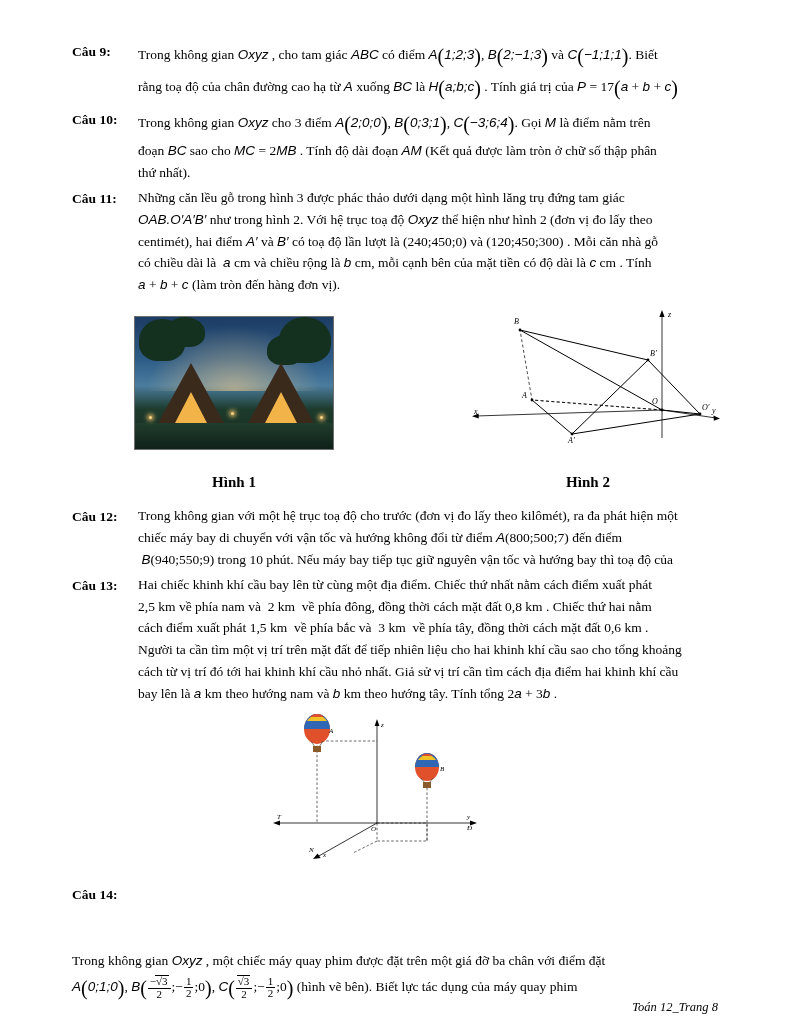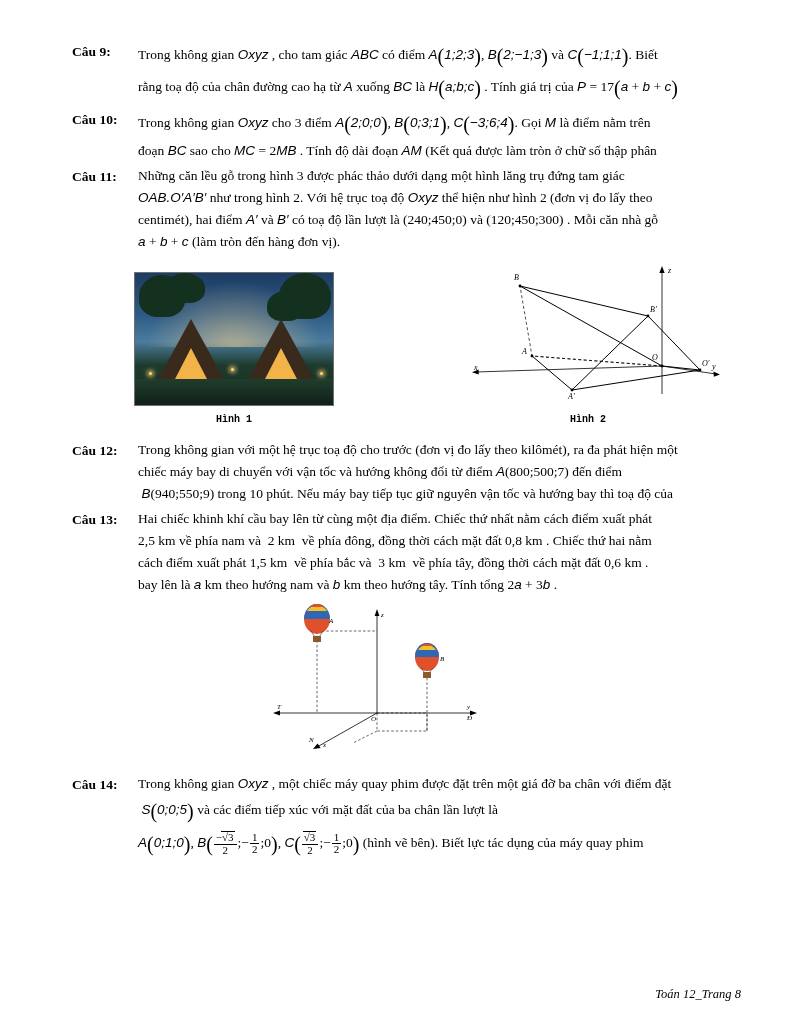--- a/index.html
+++ b/index.html
@@ -80,23 +80,23 @@
     justify-content: space-between;
     align-items: flex-end;
     margin: 10px 0 2px 62px;
     padding-right: 8px;
   }
   .fig-block {
     text-align: center;
   }
   .fig-caption {
     font-weight: bold;
-    font-size: 10px;
-    margin-top: 8px;
-    font-family: Liberation Mono, monospace;
+    font-size: 15px;
+    margin-top: 24px;
+    font-family: Liberation Serif, serif;
   }
   .photo {
     width: 198px;
     height: 132px;
     border: 1px solid #6f6f6f;
     position: relative;
     overflow: hidden;
     background: linear-gradient(to bottom, #1c3c63 0%, #2d5b86 32%, #4b7c9e 52%, #1d3b2c 70%, #152b1f 100%);
   }
   .photo .sky-glow {
@@ -148,21 +148,21 @@
   .fig2 {
     width: 268px;
     height: 140px;
   }
   .fig-balloon {
     display: block;
     margin: 6px auto 0 auto;
   }
   .footer {
     position: absolute;
-    right: 51px;
+    right: 74px;
     bottom: 22px;
     font-style: italic;
     font-size: 12.5px;
     font-family: "Liberation Serif", serif;
   }
   .center-img {
     text-align: center;
   }
 </style>
 </head>
@@ -176,29 +176,31 @@
       <p>Trong không gian <span class="mi">Oxyz</span> , cho tam giác <span class="mi">ABC</span> có điểm <span class="mi">A</span><span class="paren-big">(</span><span class="mi">1;2;3</span><span class="paren-big">)</span>, <span class="mi">B</span><span class="paren-big">(</span><span class="mi">2;−1;3</span><span class="paren-big">)</span> và <span class="mi">C</span><span class="paren-big">(</span><span class="mi">−1;1;1</span><span class="paren-big">)</span>. Biết</p>
       <p>rằng toạ độ của chân đường cao hạ từ <span class="mi">A</span> xuống <span class="mi">BC</span> là <span class="mi">H</span><span class="paren-big">(</span><span class="mi">a;b;c</span><span class="paren-big">)</span> . Tính giá trị của <span class="mi">P</span> = 17<span class="paren-big">(</span><span class="mi">a</span> + <span class="mi">b</span> + <span class="mi">c</span><span class="paren-big">)</span></p>
     </div>
   </div>
 
   <div class="q">
     <div class="q-label">Câu 10:</div>
     <div class="q-body">
       <p>Trong không gian <span class="mi">Oxyz</span> cho 3 điểm <span class="mi">A</span><span class="paren-big">(</span><span class="mi">2;0;0</span><span class="paren-big">)</span>, <span class="mi">B</span><span class="paren-big">(</span><span class="mi">0;3;1</span><span class="paren-big">)</span>, <span class="mi">C</span><span class="paren-big">(</span><span class="mi">−3;6;4</span><span class="paren-big">)</span>. Gọi <span class="mi">M</span> là điểm nằm trên</p>
       <p>đoạn <span class="mi">BC</span> sao cho <span class="mi">MC</span> = 2<span class="mi">MB</span> . Tính độ dài đoạn <span class="mi">AM</span> (Kết quả được làm tròn ở chữ số thập phân</p>
+      <p>thứ nhất).</p>
     </div>
   </div>
 
   <div class="q">
     <div class="q-label">Câu 11:</div>
     <div class="q-body">
       <p>Những căn lều gỗ trong hình 3 được phác thảo dưới dạng một hình lăng trụ đứng tam giác</p>
       <p><span class="mi">OAB.O′A′B′</span> như trong hình 2. Với hệ trục toạ độ <span class="mi">Oxyz</span> thể hiện như hình 2 (đơn vị đo lấy theo</p>
       <p>centimét), hai điểm <span class="mi">A′</span> và <span class="mi">B′</span> có toạ độ lần lượt là (240;450;0) và (120;450;300) . Mỗi căn nhà gỗ</p>
+      <p>có chiều dài là &nbsp;<span class="mi">a</span> cm và chiều rộng là <span class="mi">b</span> cm, mỗi cạnh bên của mặt tiền có độ dài là <span class="mi">c</span> cm . Tính</p>
       <p><span class="mi">a</span> + <span class="mi">b</span> + <span class="mi">c</span> (làm tròn đến hàng đơn vị).</p>
     </div>
   </div>
 
   <div class="figures">
     <div class="fig-block">
       <div class="photo">
         <div class="sky-glow"></div>
         <div class="palm p1"></div>
         <div class="palm p2"></div>
@@ -269,20 +271,22 @@
       <p>&nbsp;<span class="mi">B</span>(940;550;9) trong 10 phút. Nếu máy bay tiếp tục giữ nguyên vận tốc và hướng bay thì toạ độ của</p>
     </div>
   </div>
 
   <div class="q">
     <div class="q-label">Câu 13:</div>
     <div class="q-body">
       <p>Hai chiếc khinh khí cầu bay lên từ cùng một địa điểm. Chiếc thứ nhất nằm cách điểm xuất phát</p>
       <p>2,5 km về phía nam và &nbsp;2 km&nbsp; về phía đông, đồng thời cách mặt đất 0,8 km . Chiếc thứ hai nằm</p>
       <p>cách điểm xuất phát 1,5 km &nbsp;về phía bắc và &nbsp;3 km&nbsp; về phía tây, đồng thời cách mặt đất 0,6 km .</p>
+      <p>Người ta cần tìm một vị trí trên mặt đất để tiếp nhiên liệu cho hai khinh khí cầu sao cho tổng khoảng</p>
+      <p>cách từ vị trí đó tới hai khinh khí cầu nhỏ nhất. Giả sử vị trí cần tìm cách địa điểm hai khinh khí cầu</p>
       <p>bay lên là <span class="mi">a</span> km theo hướng nam và <span class="mi">b</span> km theo hướng tây. Tính tổng 2<span class="mi">a</span> + 3<span class="mi">b</span> .</p>
     </div>
   </div>
 
   <div class="center-img">
     <svg class="fig-balloon" width="340" height="150" viewBox="0 0 340 150">
 
       <line x1="146" y1="112" x2="146" y2="12" stroke="#000" stroke-width="0.8"></line>
       <polygon points="146,8 143.6,15 148.4,15" fill="#000"></polygon>
       <text x="150" y="16" font-family="Liberation Serif, serif" font-size="7" font-style="italic">z</text>
@@ -326,23 +330,22 @@
         <path d="M187 49 a11 12 0 0 1 18 0 z" fill="#f2c027"></path>
         <path d="M190 45 a8 7 0 0 1 12 0 z" fill="#e0502a"></path>
         <line x1="190" y1="67" x2="194" y2="72" stroke="#444" stroke-width="0.7"></line>
         <line x1="202" y1="67" x2="198" y2="72" stroke="#444" stroke-width="0.7"></line>
         <rect x="192" y="71" width="8" height="6" fill="#8a5a2b"></rect>
       </g>
       <text x="209" y="60" font-family="Liberation Serif, serif" font-size="7" font-style="italic">B</text>
     </svg>
   </div>
 
-  <div class="q" style="margin-top:22px;">
+  <div class="q" style="margin-top:22px;flex-direction:column;">
     <div class="q-label">Câu 14:</div>
     <div class="q-body">
       <p>Trong không gian <span class="mi">Oxyz</span> , một chiếc máy quay phim được đặt trên một giá đỡ ba chân với điểm đặt</p>
-      <p>&nbsp;<span class="mi">S</span><span class="paren-big">(</span><span class="mi">0;0;5</span><span class="paren-big">)</span> và các điểm tiếp xúc với mặt đất của ba chân lần lượt là</p>
       <p><span class="mi">A</span><span class="paren-big">(</span><span class="mi">0;1;0</span><span class="paren-big">)</span>, <span class="mi">B</span><span class="paren-big">(</span><span class="frac"><span class="num">−<span class="sqrt">√3</span></span><span class="den">2</span></span>;−<span class="frac"><span class="num">1</span><span class="den">2</span></span>;0<span class="paren-big">)</span>, <span class="mi">C</span><span class="paren-big">(</span><span class="frac"><span class="num"><span class="sqrt">√3</span></span><span class="den">2</span></span>;−<span class="frac"><span class="num">1</span><span class="den">2</span></span>;0<span class="paren-big">)</span> (hình vẽ bên). Biết lực tác dụng của máy quay phim</p>
     </div>
   </div>
 
   <div class="footer">Toán 12_Trang 8</div>
 </div>
 
 </body></html>

